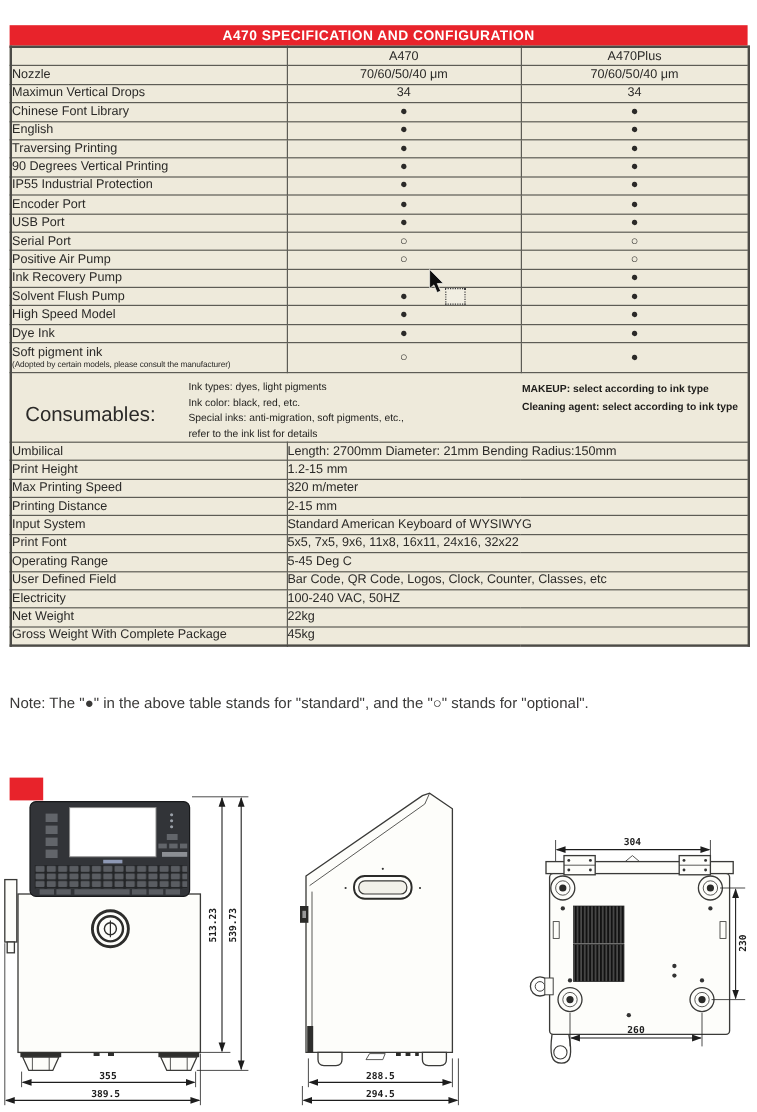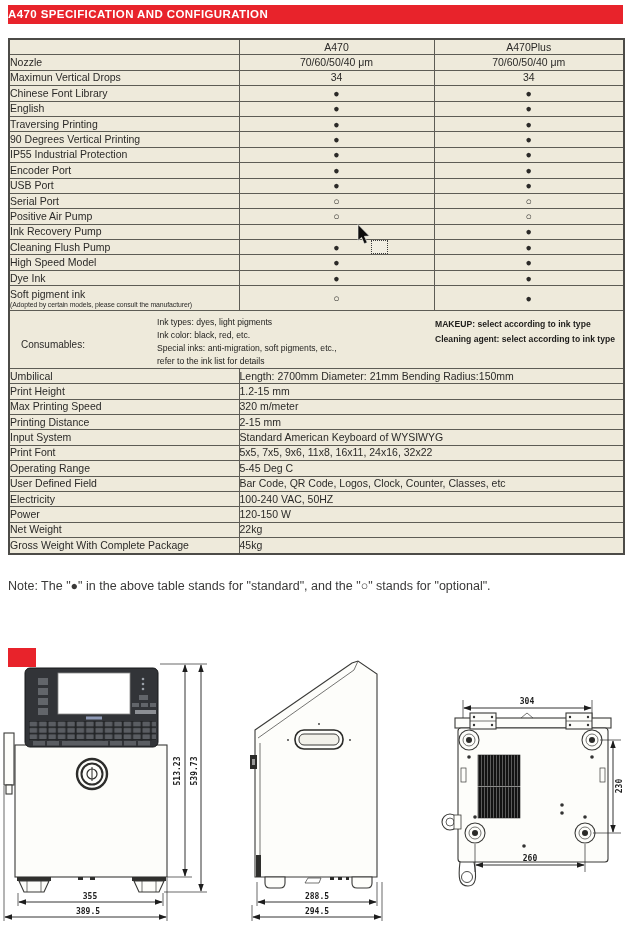--- a/index.html
+++ b/index.html
@@ -1,34 +1,34 @@
 <!DOCTYPE html>
 <html style="--accent-red: #e8232b; --table-bg: #eeeadb; --table-border: #5d5c55; --text-dark: #2b2a28;"><head>
 <meta charset="utf-8">
 <style>
   :root{
     --accent-red:#e8232b; --table-bg:#eeeadb; --table-border:#5d5c55; --text-dark:#2b2a28;
   }
   html,body{margin:0;padding:0;background:#fff;}
   .page{position:relative;width:631px;height:927px;background:#ffffff;overflow:hidden;
         font-family:"Liberation Sans",sans-serif;color:var(--text-dark);}
-  .banner{position:absolute;top:5px;left:8px;width:615px;height:19px;background:var(--accent-red);
-          color:#fff;font-size:11.5px;font-weight:bold;text-align:left;line-height:19px;letter-spacing:.4px;}
+  .banner{position:absolute;top:21px;left:8px;width:615px;height:19px;background:var(--accent-red);
+          color:#fff;font-size:11.5px;font-weight:bold;text-align:center;line-height:19px;letter-spacing:.4px;}
   table.spec{position:absolute;top:38px;left:8px;width:615px;border-collapse:collapse;table-layout:fixed;
              background:var(--table-bg);border:2px solid #4c4b47;padding-left:45px;}
   table.spec td{border:1px solid var(--table-border);height:14.4px;font-size:10.5px;line-height:1.05;
                 padding:0;color:var(--text-dark);vertical-align:middle;}
   td.lbl{padding-left:11px;text-align:left;}
   td.val{text-align:center;}
   .hrow td{height:14.4px;}
   tr.tall td{height:24px;}
   .lbl-sub{font-size:6.9px;letter-spacing:-.1px;margin-top:1px;}
   td.cons-td{height:56px;}
   .cons-wrap{display:flex;align-items:flex-start;}
-  .cons-label{width:100px;padding-left:11px;font-size:10px;align-self:center;margin-top:12px;}
+  .cons-label{width:100px;padding-left:11px;font-size:17px;align-self:center;margin-top:12px;}
   .cons-ink{width:240px;font-weight:normal;font-size:8.6px;line-height:1.5;padding-top:5px;color:#1e1d1b;margin-left:36px;}
   .cons-makeup{font-weight:bold;font-size:8.6px;line-height:1.7;padding-top:6px;margin-left:38px;color:#1e1d1b;}
   td.dval{padding-left:12px;text-align:left;height:14.7px;}
   .note{position:absolute;top:579px;left:8px;width:615px;font-size:12.5px;color:#3a3938;}
   .dimhead{position:absolute;top:630px;left:8px;display:flex;align-items:center;}
   .redblock{width:28px;height:19px;background:var(--accent-red);}
   .dimtitle{margin-left:10px;font-size:15.5px;font-weight:bold;color:#161616;letter-spacing:.2px;margin-top:36px;}
   svg.draw{position:absolute;}
   #front{left:0;top:655px;} #side{left:222px;top:650px;} #bottom{left:440px;top:650px;}
   .ol{fill:#fdfdfa;stroke:#3a3a38;stroke-width:1.1;}
@@ -137,21 +137,21 @@
         </tr>
         <tr class="frow">
           <td class="lbl">
             <div class="lbl-main">Ink Recovery Pump</div>
           </td>
           <td class="val"></td>
           <td class="val">●</td>
         </tr>
         <tr class="frow">
           <td class="lbl">
-            <div class="lbl-main">Cleaning Flush Pump</div>
+            <div class="lbl-main">Solvent Flush Pump</div>
           </td>
           <td class="val">●</td>
           <td class="val">●</td>
         </tr>
         <tr class="frow">
           <td class="lbl">
             <div class="lbl-main">High Speed Model</div>
           </td>
           <td class="val">●</td>
           <td class="val">●</td>
@@ -234,26 +234,20 @@
           <td class="lbl">
             <div class="lbl-main">User Defined Field</div>
           </td>
           <td class="dval" colspan="2">Bar Code, QR Code, Logos, Clock, Counter, Classes, etc</td>
         </tr>
         <tr class="drow">
           <td class="lbl">
             <div class="lbl-main">Electricity</div>
           </td>
           <td class="dval" colspan="2">100-240 VAC, 50HZ</td>
-        </tr>
-        <tr class="drow">
-          <td class="lbl">
-            <div class="lbl-main">Power</div>
-          </td>
-          <td class="dval" colspan="2">120-150 W</td>
         </tr>
         <tr class="drow">
           <td class="lbl">
             <div class="lbl-main">Net Weight</div>
           </td>
           <td class="dval" colspan="2">22kg</td>
         </tr>
         <tr class="drow">
           <td class="lbl">
             <div class="lbl-main">Gross Weight With Complete Package</div>

